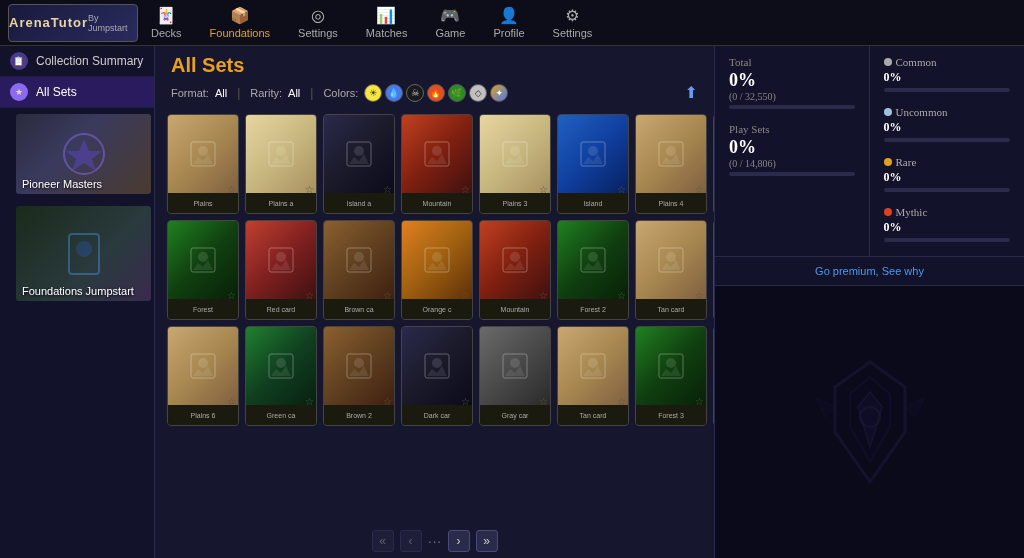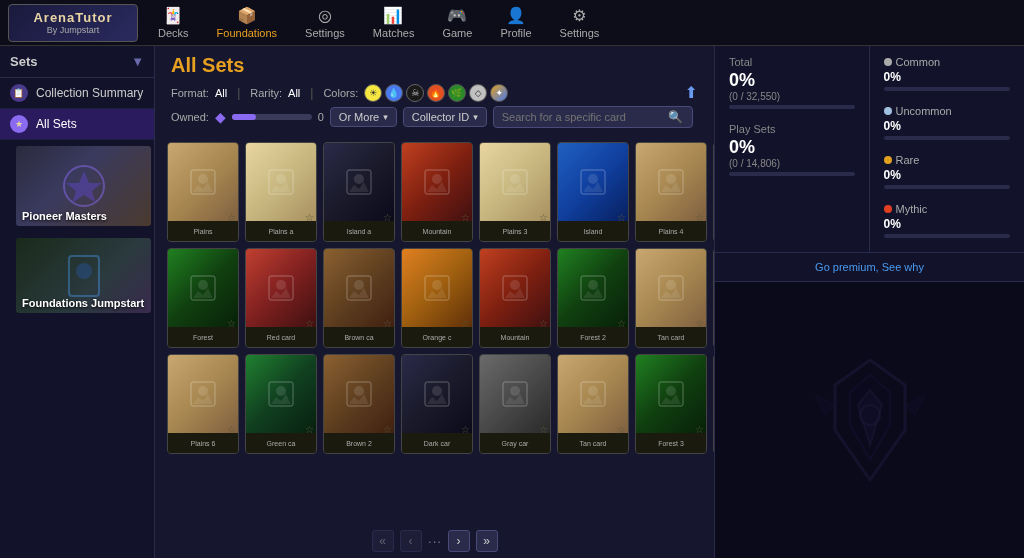--- a/index.html
+++ b/index.html
@@ -22,24 +22,24 @@
       padding: 0 8px;
       border-bottom: 1px solid #333;
     }
     .logo {
       width: 130px;
       height: 38px;
       background: linear-gradient(135deg, #1a1a3e, #2a2a5e);
       border: 1px solid #555;
       border-radius: 4px;
       display: flex;
-      flex-direction: column;
-      align-items: center;
-      justify-content: center;
-      margin-right: 8px;
+      flex-direction: row;
+      align-items: center;
+      justify-content: center;
+      margin-right: 1px;
       flex-shrink: 0;
     }
     .logo-title {
       font-size: 13px;
       font-weight: bold;
       color: #e8d5a3;
       letter-spacing: 1px;
     }
     .logo-sub {
       font-size: 9px;
@@ -147,21 +147,21 @@
       border-radius: 3px;
       overflow: hidden;
       position: relative;
       margin: 2px 8px;
     }
     .sidebar-set-image .overlay-text {
       position: absolute;
       bottom: 4px;
       left: 6px;
       font-size: 11px;
-      font-weight: bold;
+      font-weight: normal;
       color: #fff;
       text-shadow: 0 1px 3px #000;
     }
     .set-card-art {
       width: 100%;
       height: 100%;
       display: flex;
       align-items: center;
       justify-content: center;
     }
@@ -351,20 +351,21 @@
     .right-panel {
       width: 310px;
       background: #12122a;
       border-left: 1px solid #2a2a4a;
       display: flex;
       flex-direction: column;
       flex-shrink: 0;
     }
     .stats-panel {
       border-bottom: 1px solid #2a2a4a;
+      font-family: Liberation Serif, serif;
     }
     .stats-grid {
       display: grid;
       grid-template-columns: 1fr 1fr;
     }
     .stats-left {
       border-right: 1px solid #2a2a4a;
       padding: 10px 14px;
       display: flex;
       flex-direction: column;
@@ -470,24 +471,20 @@
       <span class="tab-icon">⚙</span>
       <span>Settings</span>
     </div>
   </nav>
 
 </div>
 
 <div class="main-layout">
 
   <div class="sidebar">
-    <div class="sidebar-header">
-      <span>Sets</span>
-      <span class="sidebar-filter-icon">▼</span>
-    </div>
 
     <div class="sidebar-item">
       <div class="set-icon">📋</div>
       <span>Collection Summary</span>
     </div>
 
     <div class="sidebar-item active">
       <div class="set-icon" style="background:#8a6af0;">★</div>
       <span>All Sets</span>
     </div>
@@ -498,21 +495,21 @@
           <svg width="50" height="50" viewBox="0 0 50 50" opacity="0.5">
             <circle cx="25" cy="25" r="20" fill="none" stroke="#8a6af0" stroke-width="2"></circle>
             <path d="M25 10 L30 22 L43 22 L33 30 L37 42 L25 34 L13 42 L17 30 L7 22 L20 22 Z" fill="#6a4af0" opacity="0.7"></path>
           </svg>
         </div>
         <div class="overlay-text">Pioneer Masters</div>
       </div>
     </div>
 
     <div style="padding: 4px 8px;">
-      <div class="sidebar-set-image art-foundations-jumpstart" style="height:75px;">
+      <div class="sidebar-set-image art-foundations-jumpstart" style="height:95px;">
         <div class="set-card-art">
           <svg width="40" height="50" viewBox="0 0 40 50" opacity="0.4">
             <rect x="5" y="5" width="30" height="40" rx="3" fill="none" stroke="#4a9af0" stroke-width="2"></rect>
             <circle cx="20" cy="20" r="8" fill="#2a6af0" opacity="0.6"></circle>
           </svg>
         </div>
         <div class="overlay-text">Foundations Jumpstart</div>
       </div>
     </div>
 
@@ -535,38 +532,20 @@
           <div class="color-icon ci-drop">💧</div>
           <div class="color-icon ci-skull">☠</div>
           <div class="color-icon ci-flame">🔥</div>
           <div class="color-icon ci-tree">🌿</div>
           <div class="color-icon ci-gem">◇</div>
           <div class="color-icon ci-multi">✦</div>
         </div>
         <span class="upload-icon">⬆</span>
       </div>
 
-      <div class="filter-row2">
-        <span class="owned-label">Owned:</span>
-        <span class="diamond-icon">◆</span>
-        <div class="range-slider">
-          <div class="range-track"></div>
-        </div>
-        <span class="owned-num">0</span>
-        <div class="dropdown-btn">
-          <span>Or More</span>
-        </div>
-        <div class="dropdown-btn">
-          <span>Collector ID</span>
-        </div>
-        <div class="search-box">
-          <input type="text" placeholder="Search for a specific card" style="">
-          <span class="search-icon">🔍</span>
-        </div>
-      </div>
     </div>
 
     <div class="card-grid-container">
       <div class="card-grid" id="card-grid">
           <div class="card-item">
       <div class="card-art card-tan">
         <svg width="30" height="30" viewBox="0 0 30 30" opacity="0.3">
           <rect x="3" y="3" width="24" height="24" rx="2" fill="none" stroke="#fff" stroke-width="1"></rect>
           <circle cx="15" cy="12" r="5" fill="#fff" opacity="0.4"></circle>
           <path d="M5 25 L10 18 L15 22 L20 15 L25 25 Z" fill="#fff" opacity="0.3"></path>

